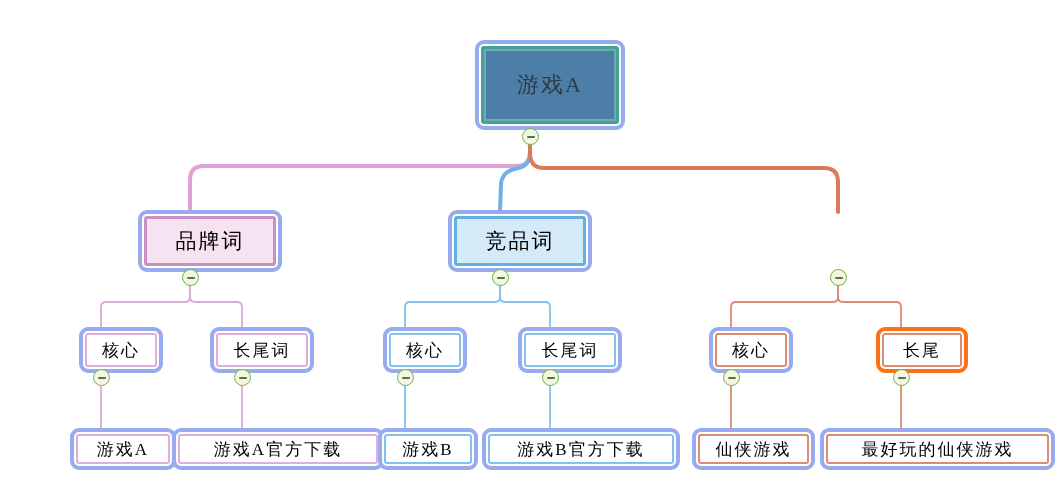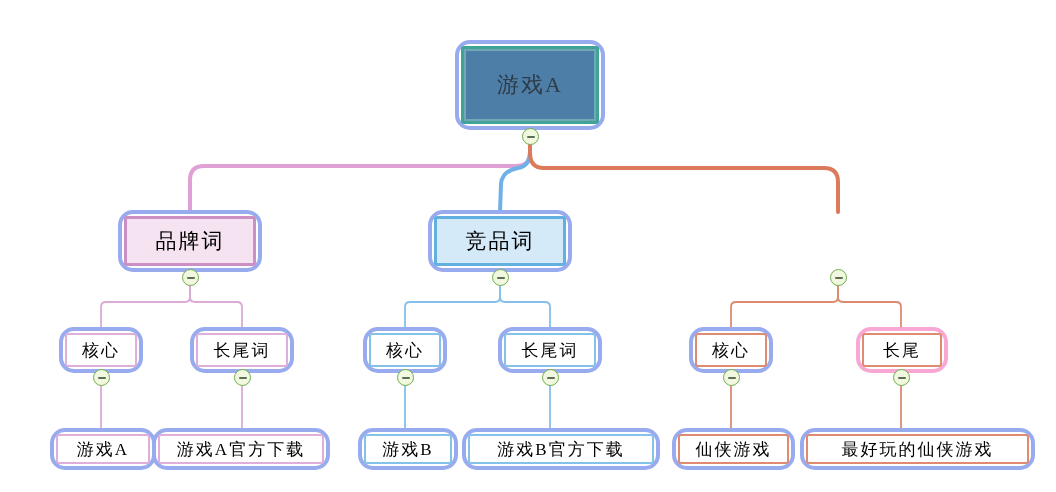--- a/index.html
+++ b/index.html
@@ -8,35 +8,36 @@
     width:1056px;height:492px;
     background:#ffffff;
     overflow:hidden;
     font-family:"Liberation Serif","DejaVu Serif",serif;
   }
   #wires{position:absolute;left:0;top:0;width:1056px;height:492px;}
   .node{
     position:absolute;
     box-sizing:border-box;
     background:#ffffff;
-    border-radius:15px;
+    border-radius:9px;
     display:flex;
     padding:2px;
+    margin-left:20px;
   }
   .node .inner{
     flex:1;
     display:flex;align-items:center;justify-content:center;
     box-sizing:border-box;
     border-radius:3px;
     color:#000000;
     letter-spacing:2px;
     white-space:nowrap;
   }
   .o-std{border:4px solid #98abee;}
-  .o-sel{border:4px solid #f9a8d4;}
+  .o-sel{border:4px solid #f97316;}
   
   .root .inner{
     border:3px solid #3fa396;
     background:#4d7ea8;
     box-shadow:inset 0 0 0 2px rgba(150,210,200,.5);
     font-size:22px;color:#2e3b46;
   }
   
   .l1 .inner{font-size:21px;border-style:solid;border-width:3px;}
   .l1-brand .inner{border-color:#cb8fc4;background:#f6e3f2;}
@@ -112,21 +113,21 @@
   <div class="node l2 b-type o-std" style="left:689px;top:327px;width:84px;height:46px;">
     <div class="inner">核心</div>
   </div>
   <div class="node l2 b-type o-sel" style="left:856px;top:327px;width:92px;height:46px;">
     <div class="inner">长尾</div>
   </div>
 
   <div class="node leaf b-brand o-std" style="left:50px;top:428px;width:106px;height:42px;">
     <div class="inner">游戏A</div>
   </div>
-  <div class="node leaf b-brand o-std" style="left:152px;top:428px;width:178px;height:42px;">
+  <div class="node leaf b-brand o-std" style="left:152px;top:428px;width:212px;height:42px;">
     <div class="inner">游戏A官方下载</div>
   </div>
   <div class="node leaf b-comp o-std" style="left:358px;top:428px;width:100px;height:42px;">
     <div class="inner">游戏B</div>
   </div>
   <div class="node leaf b-comp o-std" style="left:462px;top:428px;width:198px;height:42px;">
     <div class="inner">游戏B官方下载</div>
   </div>
   <div class="node leaf b-type o-std" style="left:672px;top:428px;width:123px;height:42px;text-align:right;">
     <div class="inner">仙侠游戏</div>

